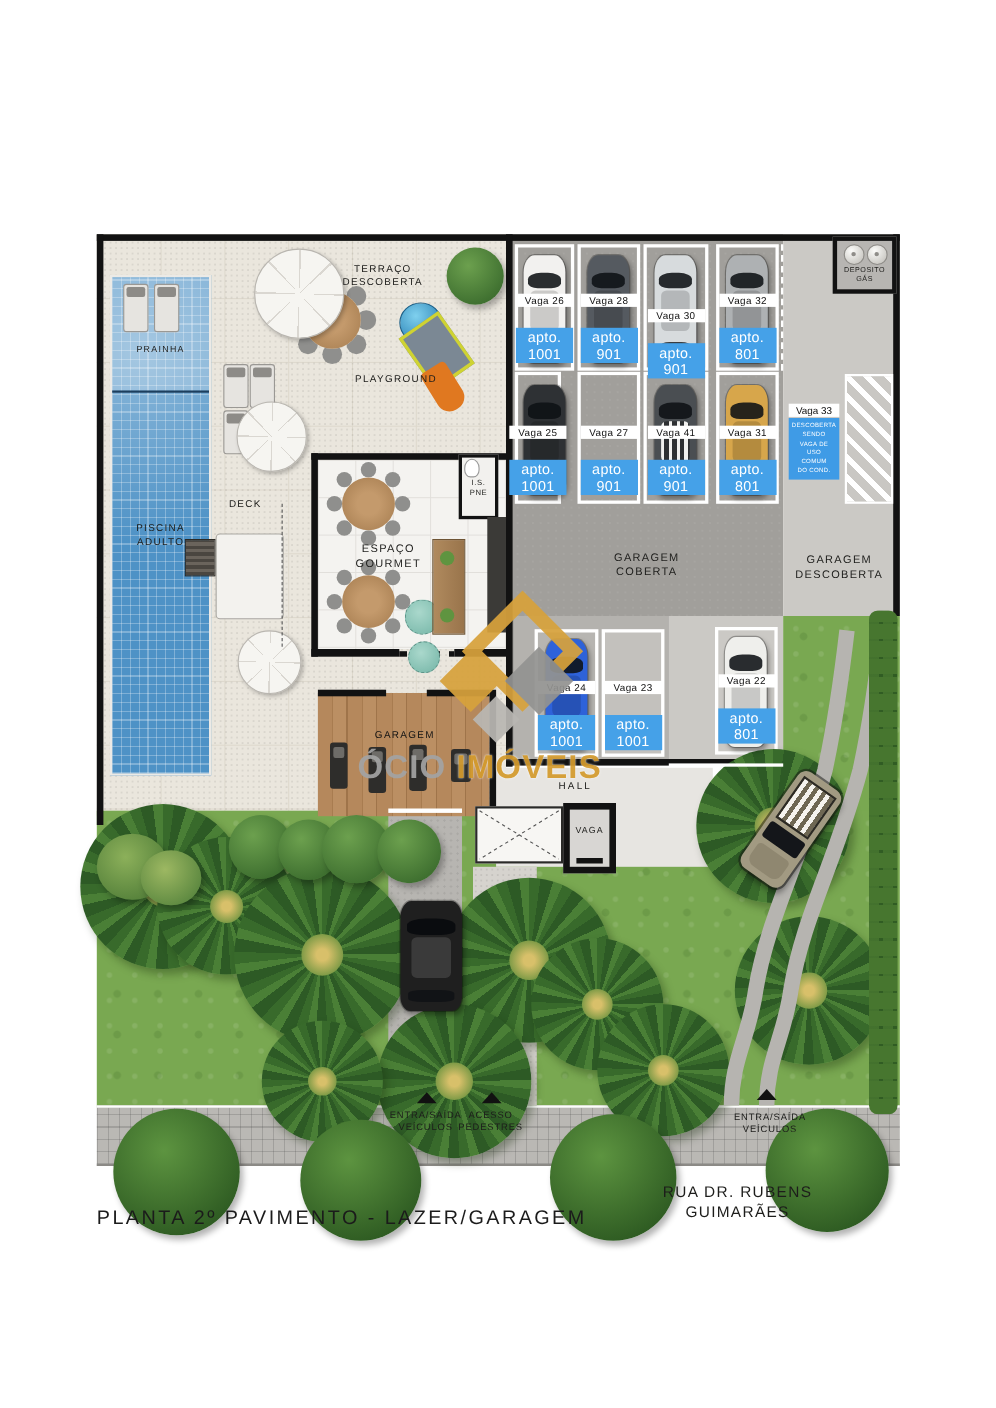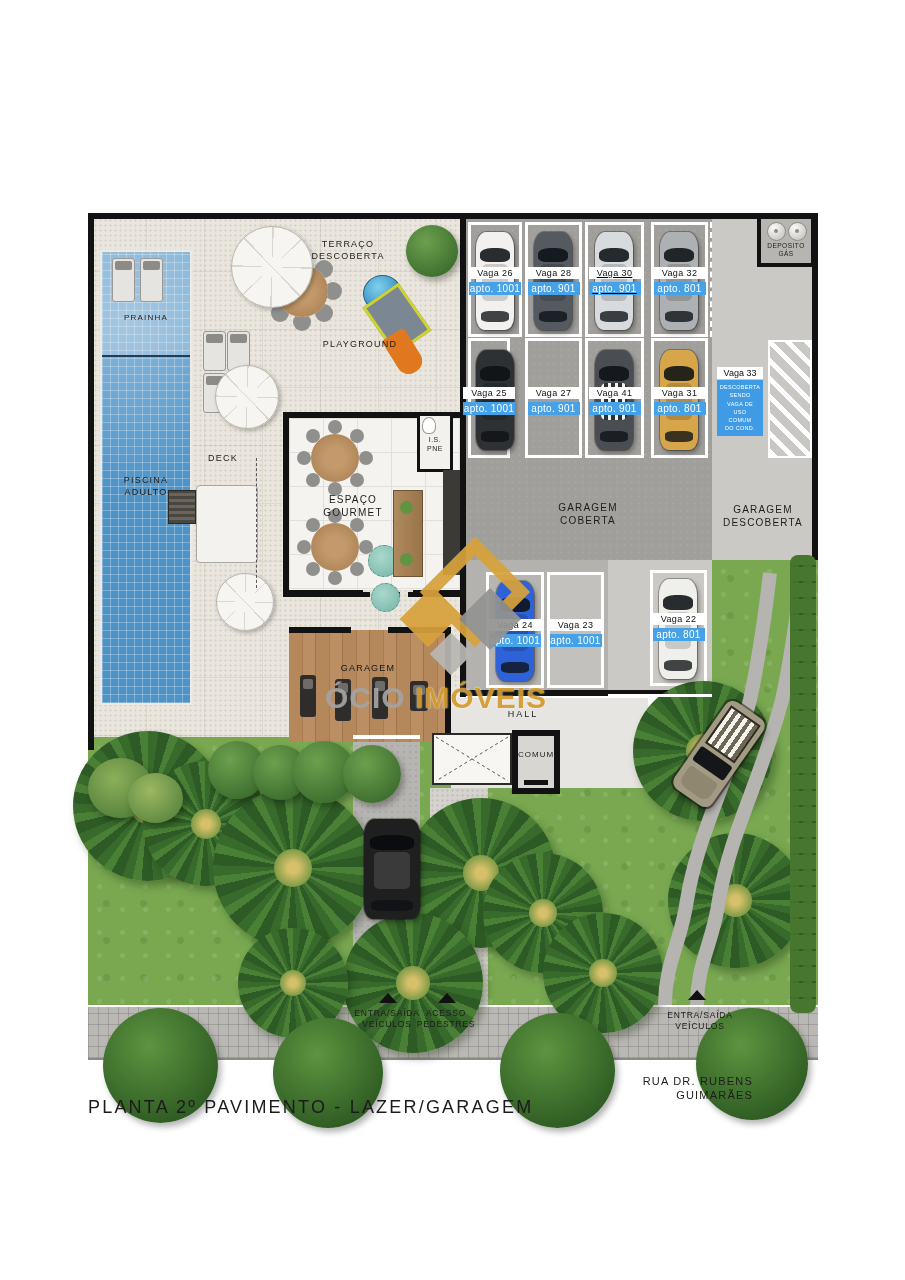--- a/index.html
+++ b/index.html
@@ -30,21 +30,21 @@
     background-image:repeating-linear-gradient(90deg,rgba(70,70,70,.22) 0 1px,transparent 1px 10px),
       repeating-linear-gradient(0deg,rgba(70,70,70,.22) 0 1px,transparent 1px 11px);}
   .hatch{background:repeating-linear-gradient(45deg,#ffffff 0 5px,#c9c7c3 5px 13px);border:2px solid #fff;}
   .wall{background:#121212;}
   .dash-open{background:repeating-linear-gradient(90deg,#121212 0 7px,transparent 7px 15px);}
   
   .lbl{position:absolute;color:#1d1d1b;white-space:pre-line;text-align:center;
        letter-spacing:1.2px;line-height:1.3;z-index:8;font-weight:normal;}
   .tagwrap{position:absolute;left:50%;transform:translateX(-50%);width:52px;z-index:7;text-align:center;}
   .tagwrap .v{display:block;background:#fff;color:#101010;font-size:9px;padding:1px 0;letter-spacing:.4px;}
-  .tagwrap .a{display:block;background:#45a1e8;color:#fff;font-size:10px;padding:1px 0;margin-top:3px;letter-spacing:.3px;}
+  .tagwrap .a{display:block;background:#45a1e8;color:#fff;font-size:13px;padding:1px 0;margin-top:19px;letter-spacing:.3px;}
   .spot{position:absolute;border:3px solid #ffffff;box-sizing:border-box;}
   
   .car{position:absolute;border-radius:10px 10px 9px 9px/16px 16px 13px 13px;z-index:5;
        box-shadow:0 0 0 1px rgba(0,0,0,.28),2px 3px 5px rgba(0,0,0,.35);}
   .car i{position:absolute;display:block;}
   .car .wf{left:11%;right:11%;top:16%;height:15%;background:rgba(14,17,21,.88);border-radius:40% 40% 30% 30%;}
   .car .rf{left:13%;right:13%;bottom:8%;height:11%;background:rgba(14,17,21,.78);border-radius:30%;}
   .car .rt{left:17%;right:17%;top:33%;height:37%;background:rgba(0,0,0,.16);border-radius:5px;}
   .car--rack .rt{background:repeating-linear-gradient(90deg,#f0f0ee 0 3px,rgba(10,10,10,.45) 3px 7px);}
   
@@ -197,21 +197,21 @@
         <span class="v">Vaga 28</span>
         <span class="a">apto. 901</span>
       </div>
   </div>
   <div class="spot" style="left:497px;top:9px;width:59px;height:115px;">
     <div class="car" style="left: 7px; top: 7px; width: 38px; height: 98px; background: rgb(215, 219, 221);">
         <i class="wf"></i>
         <i class="rt"></i>
         <i class="rf"></i>
       </div>
-    <div class="tagwrap" style="top:42px;text-decoration:underline;">
+    <div class="tagwrap" style="top:56px;">
         <span class="v">Vaga 30</span>
         <span class="a">apto. 901</span>
       </div>
   </div>
   <div class="spot" style="left:563px;top:9px;width:57px;height:115px;">
     <div class="car" style="left: 6px; top: 7px; width: 38px; height: 98px; background: rgb(174, 177, 179);">
         <i class="wf"></i>
         <i class="rt"></i>
         <i class="rf"></i>
       </div>
@@ -310,21 +310,21 @@
   </div>
   <div class="abs" style="left:520px;top:481px;width:104px;height:3px;background:#fff;z-index:4;"></div>
 
   <div class="abs" style="left:344px;top:520px;width:80px;height:52px;background:#f7f6f3;border:2px solid #2a2a28;box-sizing:border-box;z-index:5;">
     <svg width="76" height="48" style="display:block;">
         <line x1="2" y1="2" x2="74" y2="46" stroke="#555" stroke-width="1" stroke-dasharray="3,3"></line>
         <line x1="74" y1="2" x2="2" y2="46" stroke="#555" stroke-width="1" stroke-dasharray="3,3"></line>
       </svg>
   </div>
   <div class="abs" style="left:424px;top:517px;width:48px;height:64px;background:#d8d6d3;border:6px solid #121212;box-sizing:border-box;z-index:5;">
-    <div class="lbl" style="left:0;top:14px;width:36px;font-size:8px;letter-spacing:1px;">COMUM</div>
+    <div class="lbl" style="left:0;top:14px;width:36px;font-size:8px;letter-spacing:1px;">VAGA</div>
     <div class="abs" style="left:6px;bottom:3px;width:24px;height:5px;background:#121212;"></div>
   </div>
 
   <div class="car" style="left:276px;top:606px;width:56px;height:100px;background:#1f1f1f;z-index:6;">
       <i class="wf" style="background:#0a0c0f;"></i>
       <i class="rt" style="background:rgba(255,255,255,.12);"></i>
       <i class="rf"></i>
     </div>
   <div class="abs" style="left:608px;top:488px;width:46px;height:106px;background:#a29a82;border-radius:9px;transform:rotate(35deg);box-shadow:0 0 0 2px rgba(20,20,15,.5),3px 4px 6px rgba(0,0,0,.4);z-index:6;">
     <div class="abs" style="left:5px;top:6px;width:32px;height:42px;background:repeating-linear-gradient(90deg,#f5f3ee 0 4px,#6e6753 4px 8px);border:2px solid #2c2a24;"></div>
@@ -368,14 +368,14 @@
     <i class="wm-d" style="left:2px;top:46px;width:40px;height:40px;background:#d7a23c;"></i>
     <i class="wm-d" style="left:62px;top:44px;width:44px;height:44px;background:#939391;"></i>
     <i class="wm-d" style="left:30px;top:86px;width:30px;height:30px;background:#b9b7b3;"></i>
   </div>
   <div class="wm wm-text" style="left:237px;top:468px;">
     <span style="color:#a3a3a3;">ÓCIO</span>
     <span style="text-shadow: rgb(255, 255, 255) 0px 0px 2px; color: rgb(212, 155, 46);">IMÓVEIS</span>
   </div>
 </div>
 
-<div class="lbl" style="left:588px;top:1074px;width:165px;font-size:11px;letter-spacing:1.2px;text-align:right;">RUA DR. RUBENS GUIMARÃES</div>
+<div class="lbl" style="left:588px;top:1074px;width:165px;font-size:14px;letter-spacing:1.2px;text-align:center;">RUA DR. RUBENS GUIMARÃES</div>
 <div class="lbl" style="left:88px;top:1096px;width:480px;font-size:18px;letter-spacing:2.2px;text-align:left;color:#1b1b1b;">PLANTA 2º PAVIMENTO - LAZER/GARAGEM</div>
 
 </body></html>

